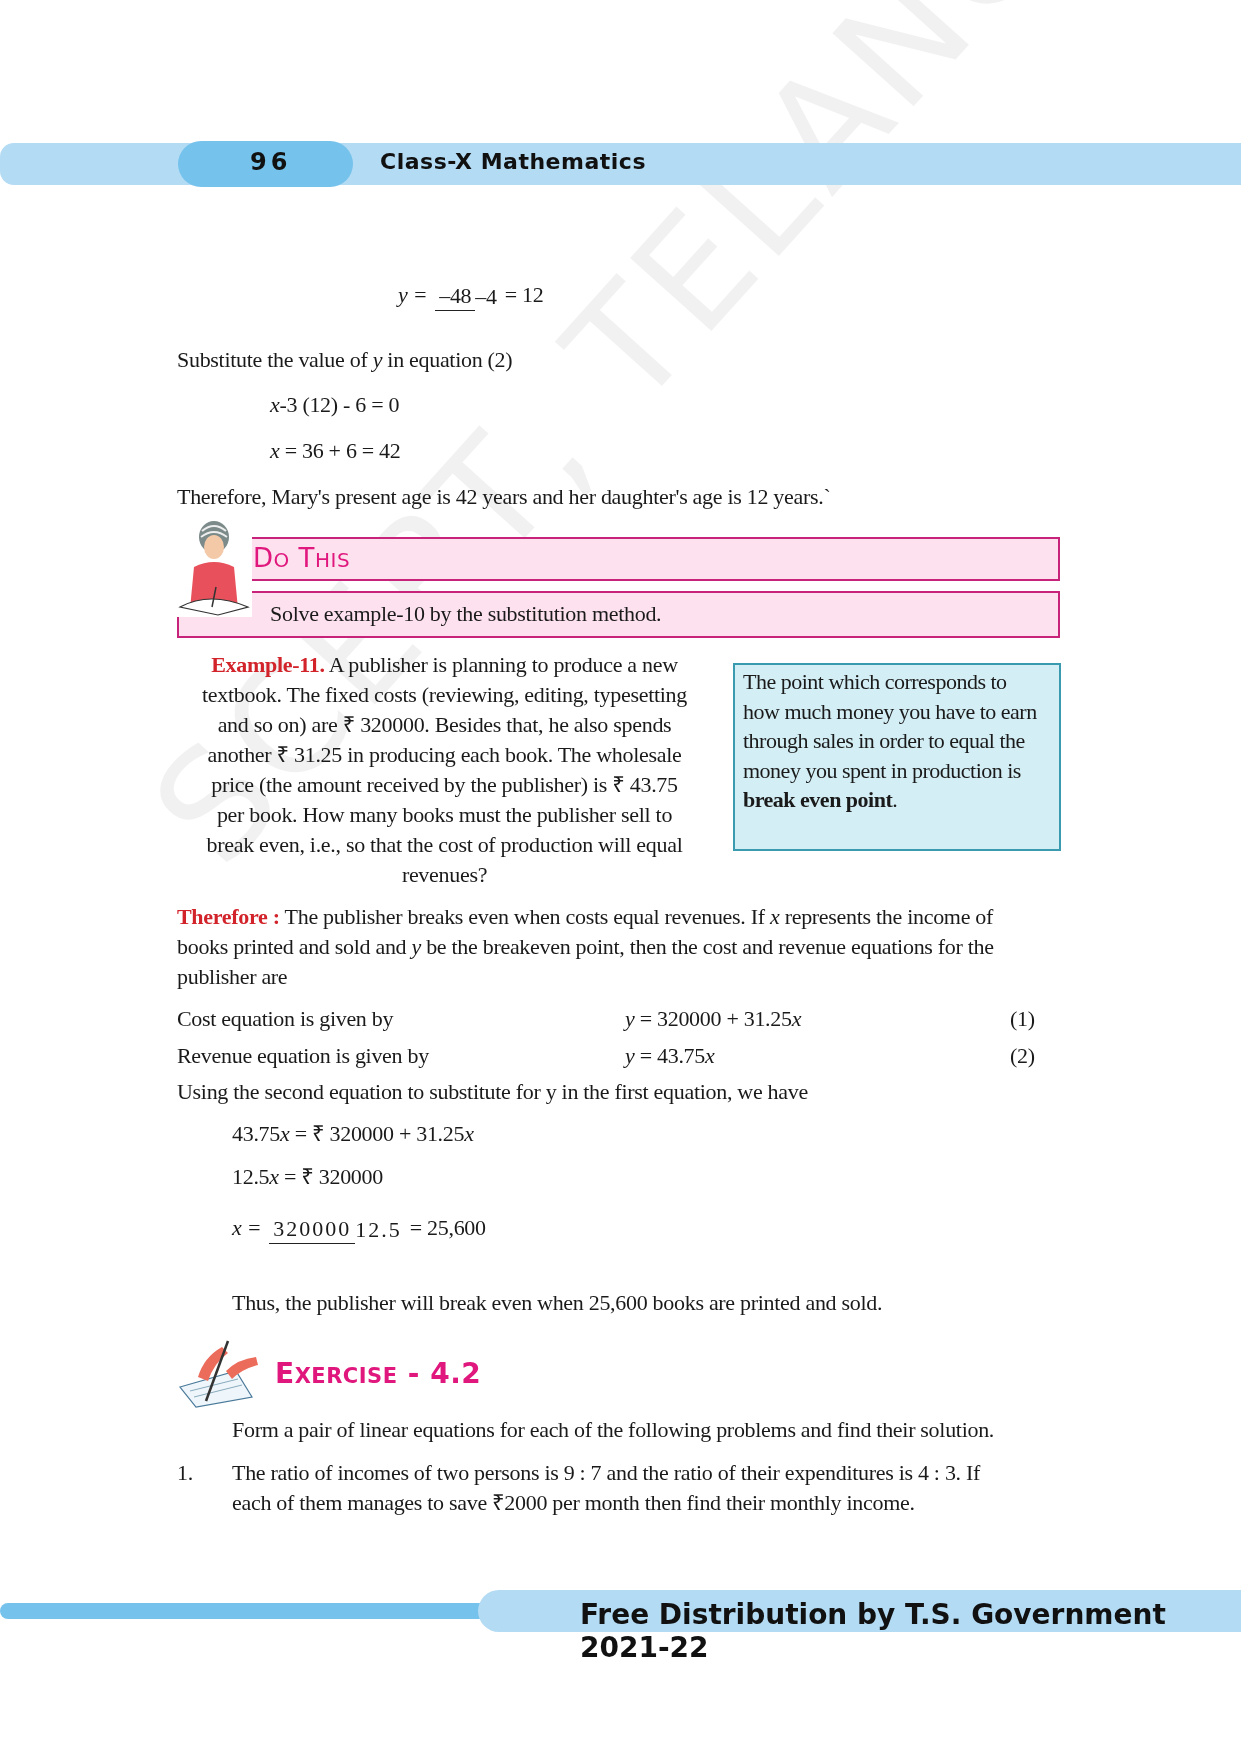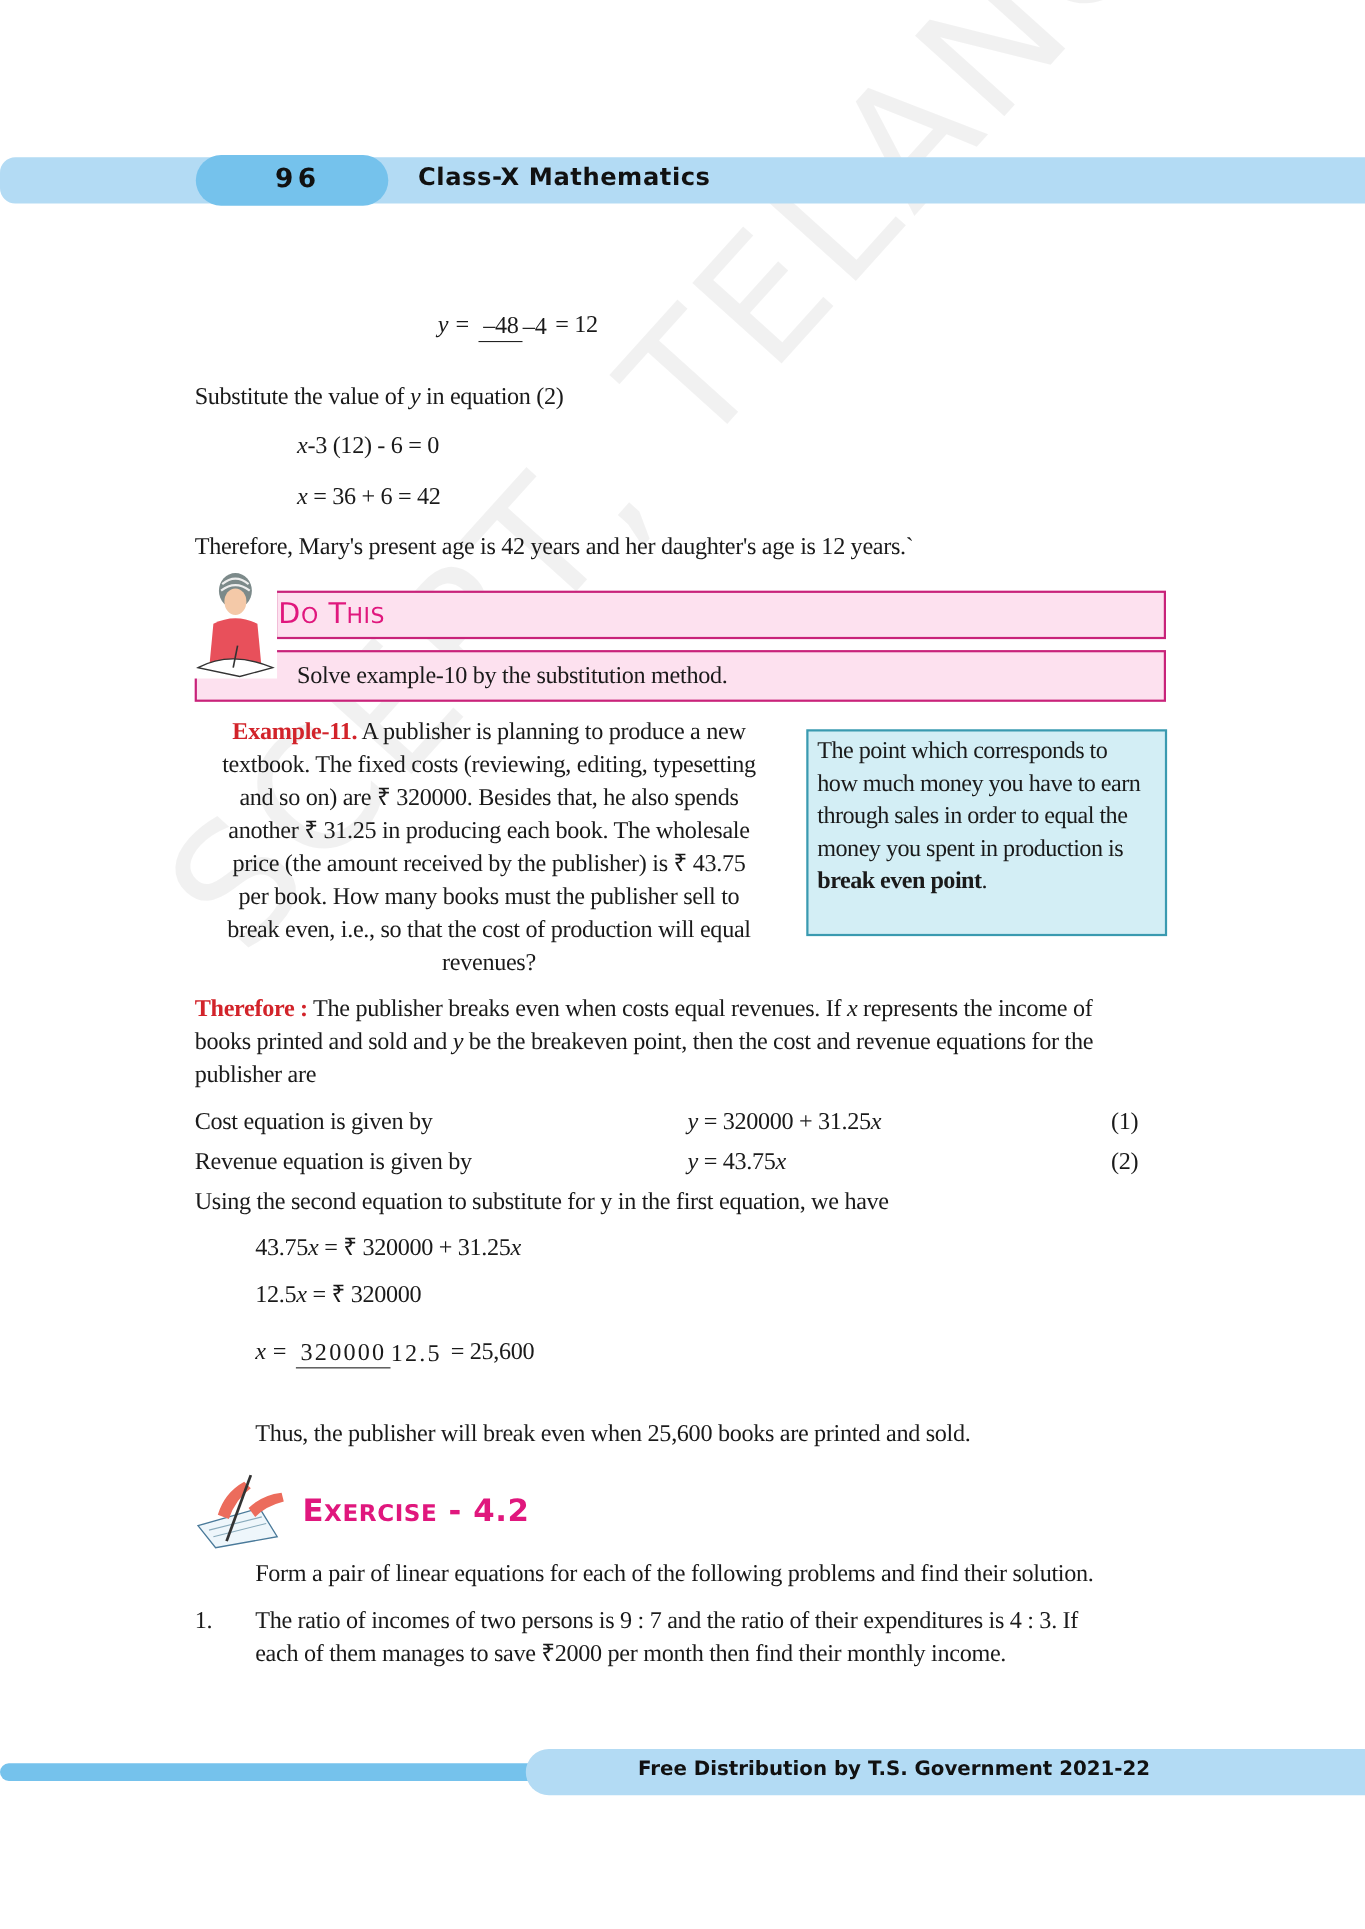--- a/index.html
+++ b/index.html
@@ -35,21 +35,21 @@
   .red { color:#d2232a; font-weight:bold; }
 
   
   .ex-title { left:275px; top:1357px; font-family:"DejaVu Sans", sans-serif; font-weight:bold; color:#e0177d; font-size:28px; letter-spacing:0.5px; }
   .ex-title small { font-size:21px; }
   .pencil { left:176px; top:1337px; width:100px; height:72px; }
 
   
   .ftr-line { left:0; top:1603px; width:500px; height:16px; background:#75c2ec; border-radius:8px; }
   .ftr-band { left:478px; top:1590px; width:763px; height:42px; background:#b3dbf4; border-radius:22px 0 0 22px; }
-  .ftr-text { left:580px; top:1598px; font-family:"DejaVu Sans", sans-serif; font-weight:bold; font-size:18px; color:#111; letter-spacing:0; }
+  .ftr-text { left:580px; top:1598px; font-family:"DejaVu Sans", sans-serif; font-weight:bold; font-size:28px; color:#111; letter-spacing:0; }
 
   
   .wm { left:120px; top:780px; font-family:"DejaVu Sans", sans-serif; font-size:150px; color:rgba(0,0,0,0.055);
         transform:rotate(-48deg); transform-origin:left top; white-space:nowrap; letter-spacing:6px; pointer-events:none; }
 </style>
 </head>
 <body>
 
 <div class="abs wm">SCERT, TELANGANA</div>
 

